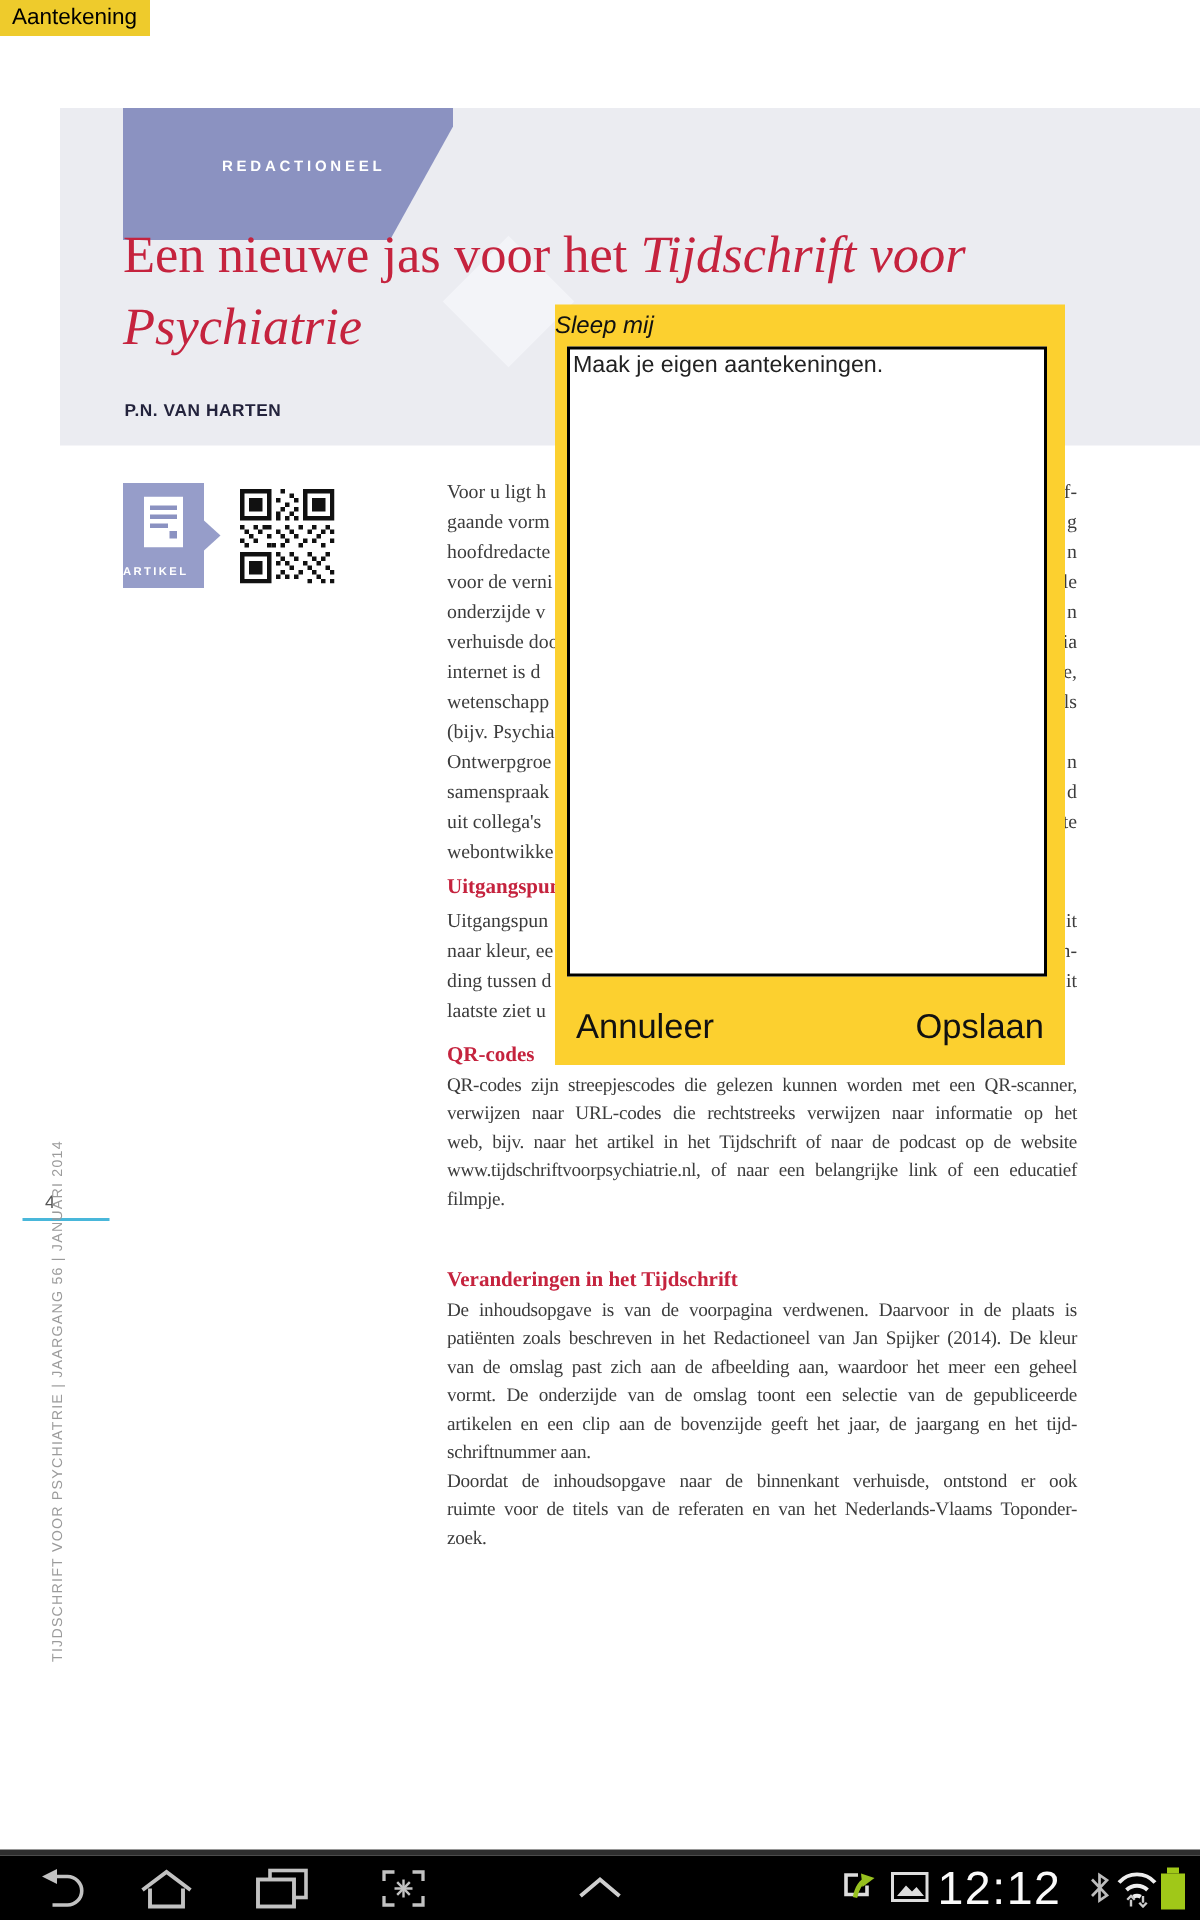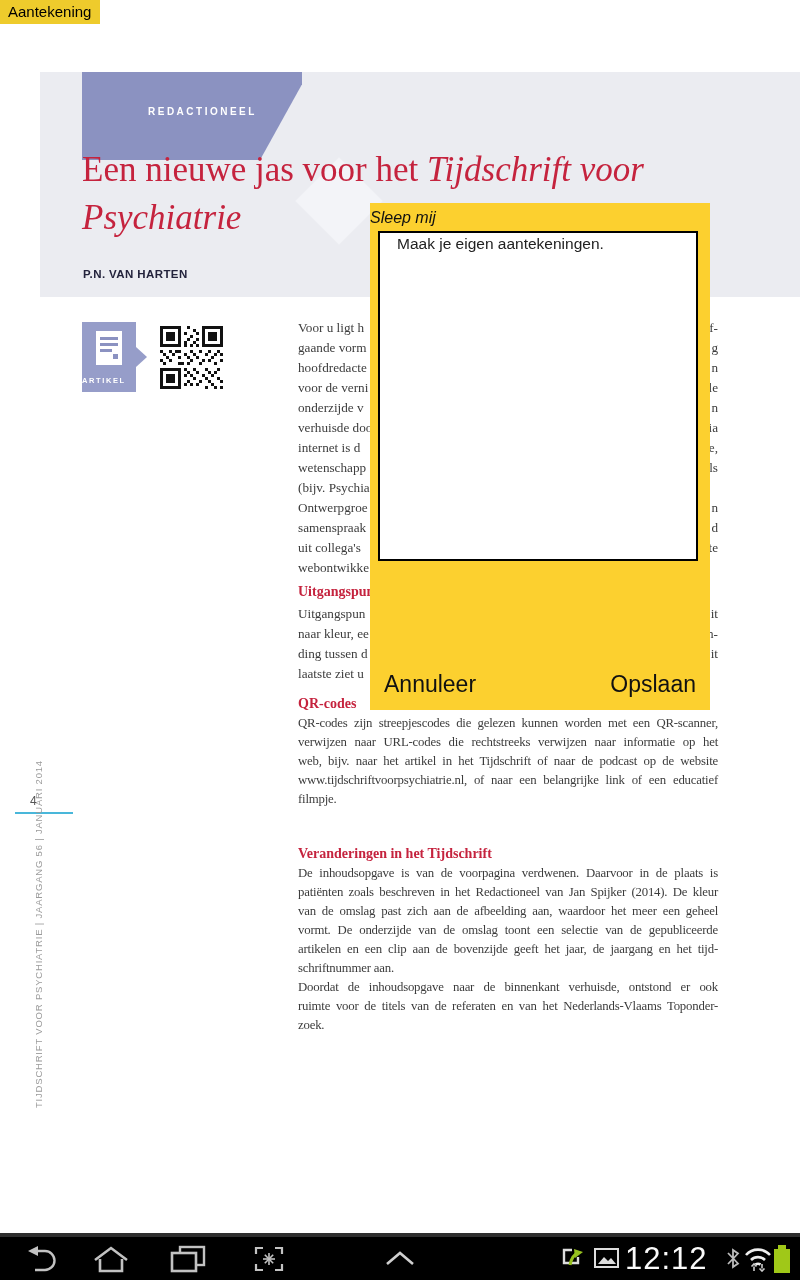--- a/index.html
+++ b/index.html
@@ -46,23 +46,23 @@
   .pgnum{position:absolute;left:30px;top:794px;font-size:12px;color:#555;}
   .blue-rule{position:absolute;left:15px;top:812px;width:58px;height:2px;background:#49b7da;}
   .vert-info{position:absolute;left:33px;top:1108px;transform:rotate(-90deg);
              transform-origin:0 0;width:286px;font-size:9.5px;letter-spacing:.8px;color:#9b9b9b;
              white-space:nowrap;}
 
   
   .popup{position:absolute;left:370px;top:203px;width:340px;height:507px;background:#fcd02f;z-index:50;}
   .popup .ptitle{position:absolute;left:0;right:0;top:6px;font-size:16px;
                  font-style:italic;color:#111;}
-  .popup textarea{position:absolute;left:8px;top:28px;width:320px;height:330px;box-sizing:border-box;
+  .popup textarea{position:absolute;left:8px;top:28px;width:320px;height:420px;box-sizing:border-box;
                   border:2px solid #000;background:#fff;resize:none;outline:none;
-                  font-family:"Liberation Sans",sans-serif;font-size:15.5px;color:#222;padding:2px 17px;}
+                  font-family:"Liberation Sans",sans-serif;font-size:15.5px;color:#222;padding:2px 2px;}
   .popup .btn{position:absolute;bottom:12px;font-size:23px;color:#111;cursor:pointer;}
   .btn-cancel{left:14px;}
   .btn-save{right:14px;}
 
   
   .nav-edge{position:absolute;left:0;top:1233px;width:800px;height:4px;background:#2e2e2e;}
   .navbar{position:absolute;left:0;top:1237px;width:800px;height:43px;background:#000;z-index:100;}
   .nicon{position:absolute;top:8px;}
   .time{position:absolute;left:598px;top:4px;color:#fafafa;font-size:31px;letter-spacing:1px;margin-left:27px;}
 </style>

